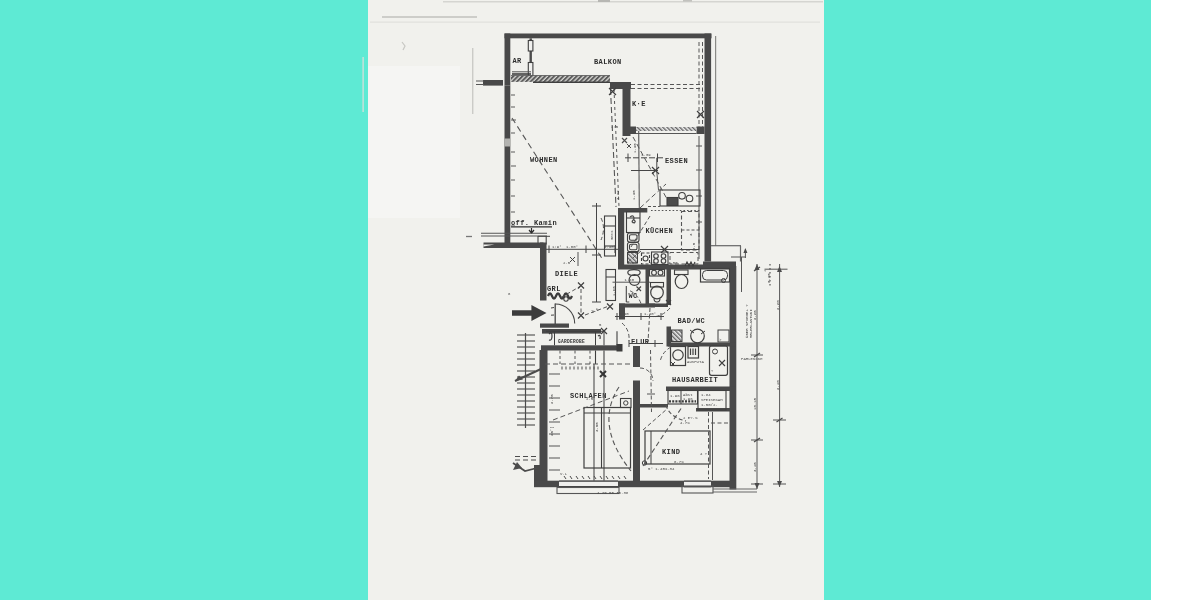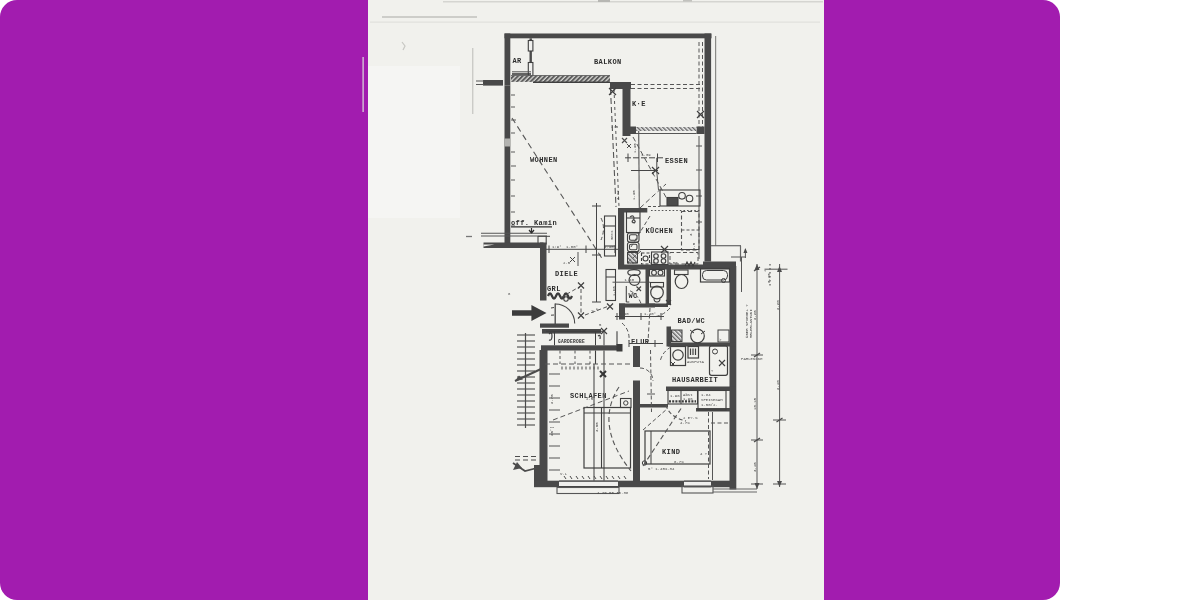--- a/index.html
+++ b/index.html
@@ -1,16 +1,16 @@
 <!DOCTYPE html>
 <html><head>
 <meta charset="utf-8">
 <style>
 html,body{margin:0;padding:0;background:#fff;}
-#page{position:relative;width:1060px;height:600px;background:#a21caf;overflow:hidden;border-radius:17px;}
+#page{position:relative;width:1151px;height:600px;background:#5eead4;overflow:hidden;}
 svg{position:absolute;left:0;top:0;filter:blur(0.4px) contrast(0.97);}
 text{font-family:"Liberation Mono",monospace;fill:#2b2b2b;}
 .lbl{font-size:7px;font-weight:bold;letter-spacing:0.4px;}
 .tiny{font-size:4px;fill:#444;}
 </style>
 </head>
 <body>
 
 <div id="page">
 <svg width="1200" height="600" viewBox="0 0 1200 600">

